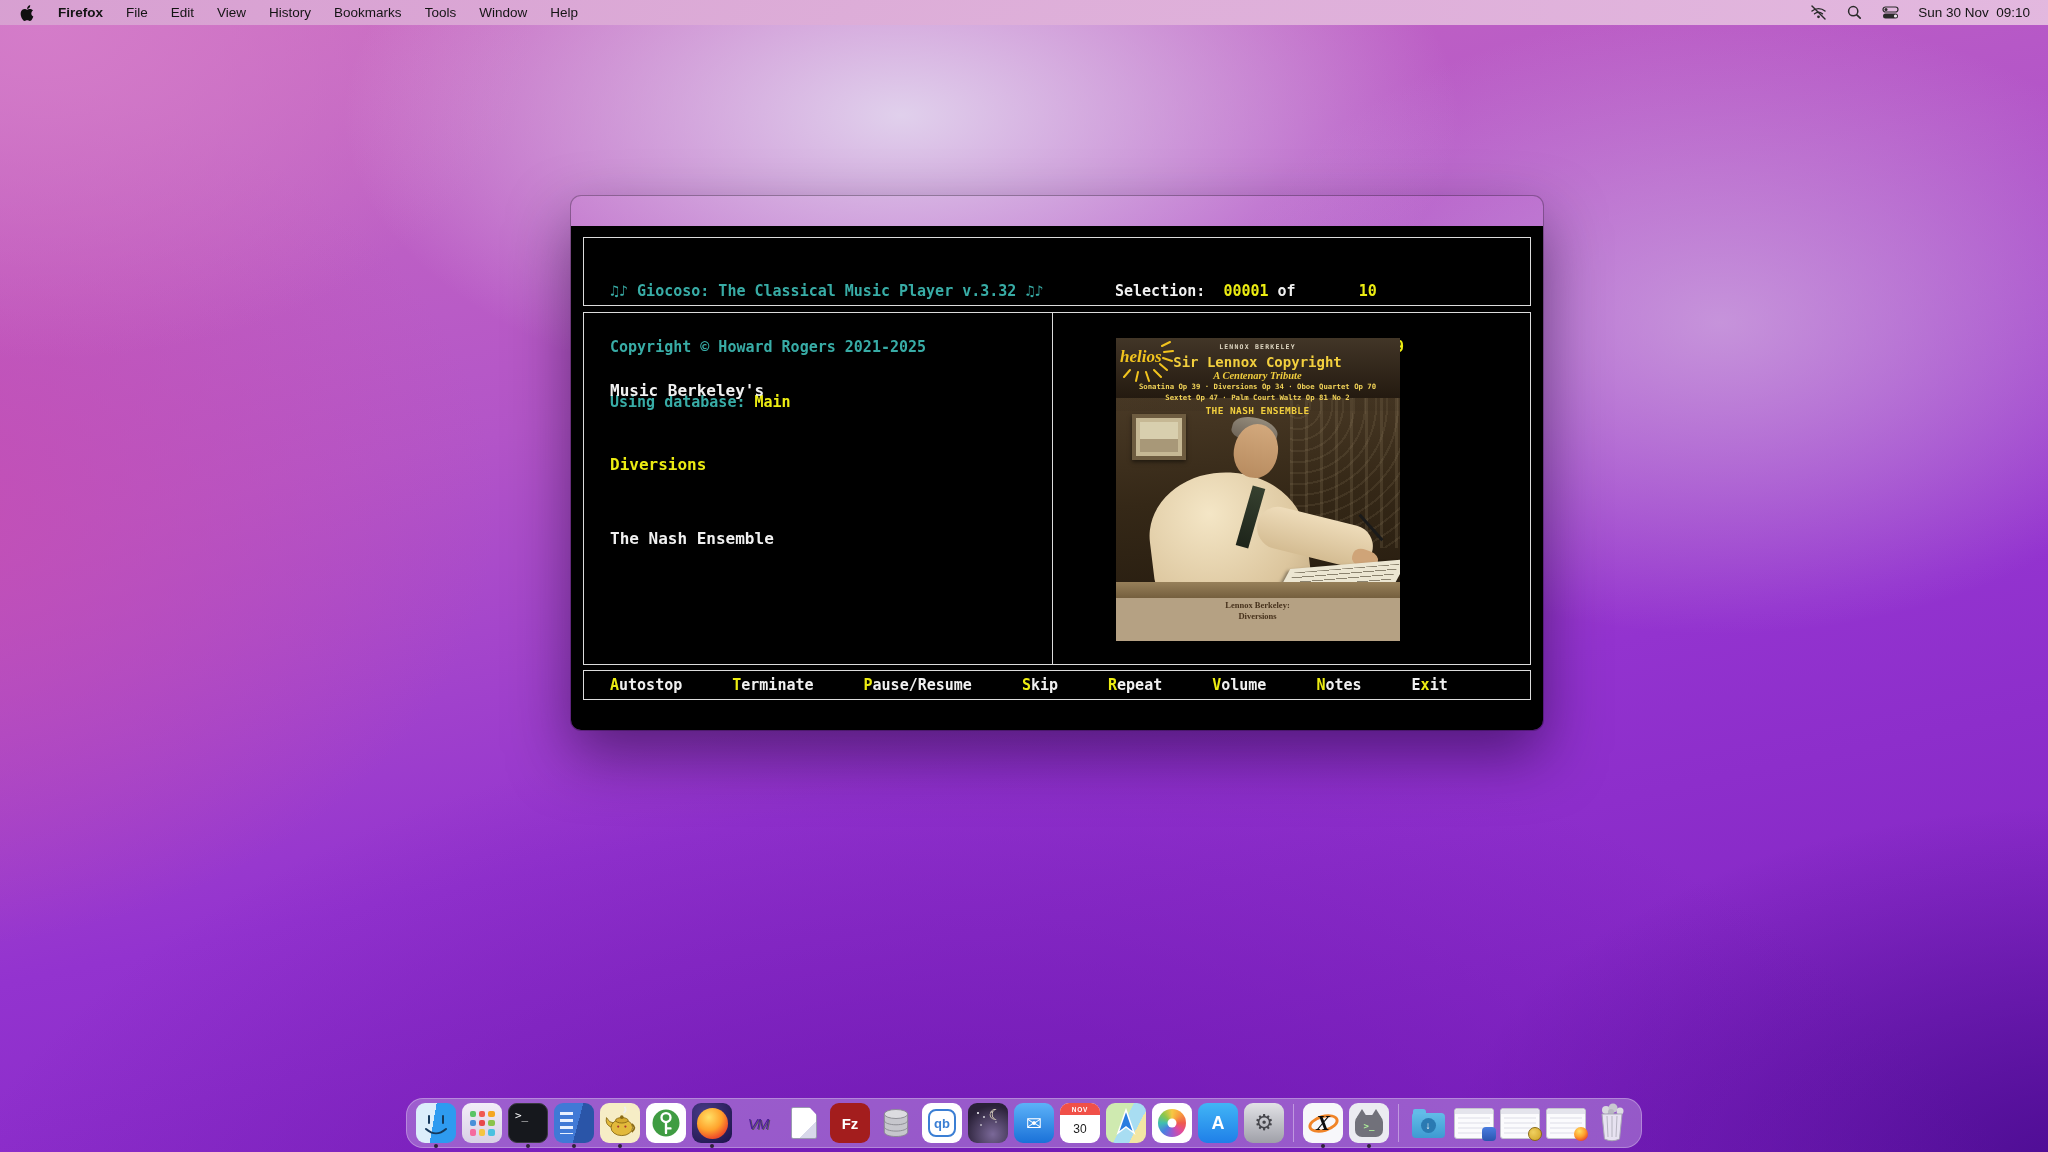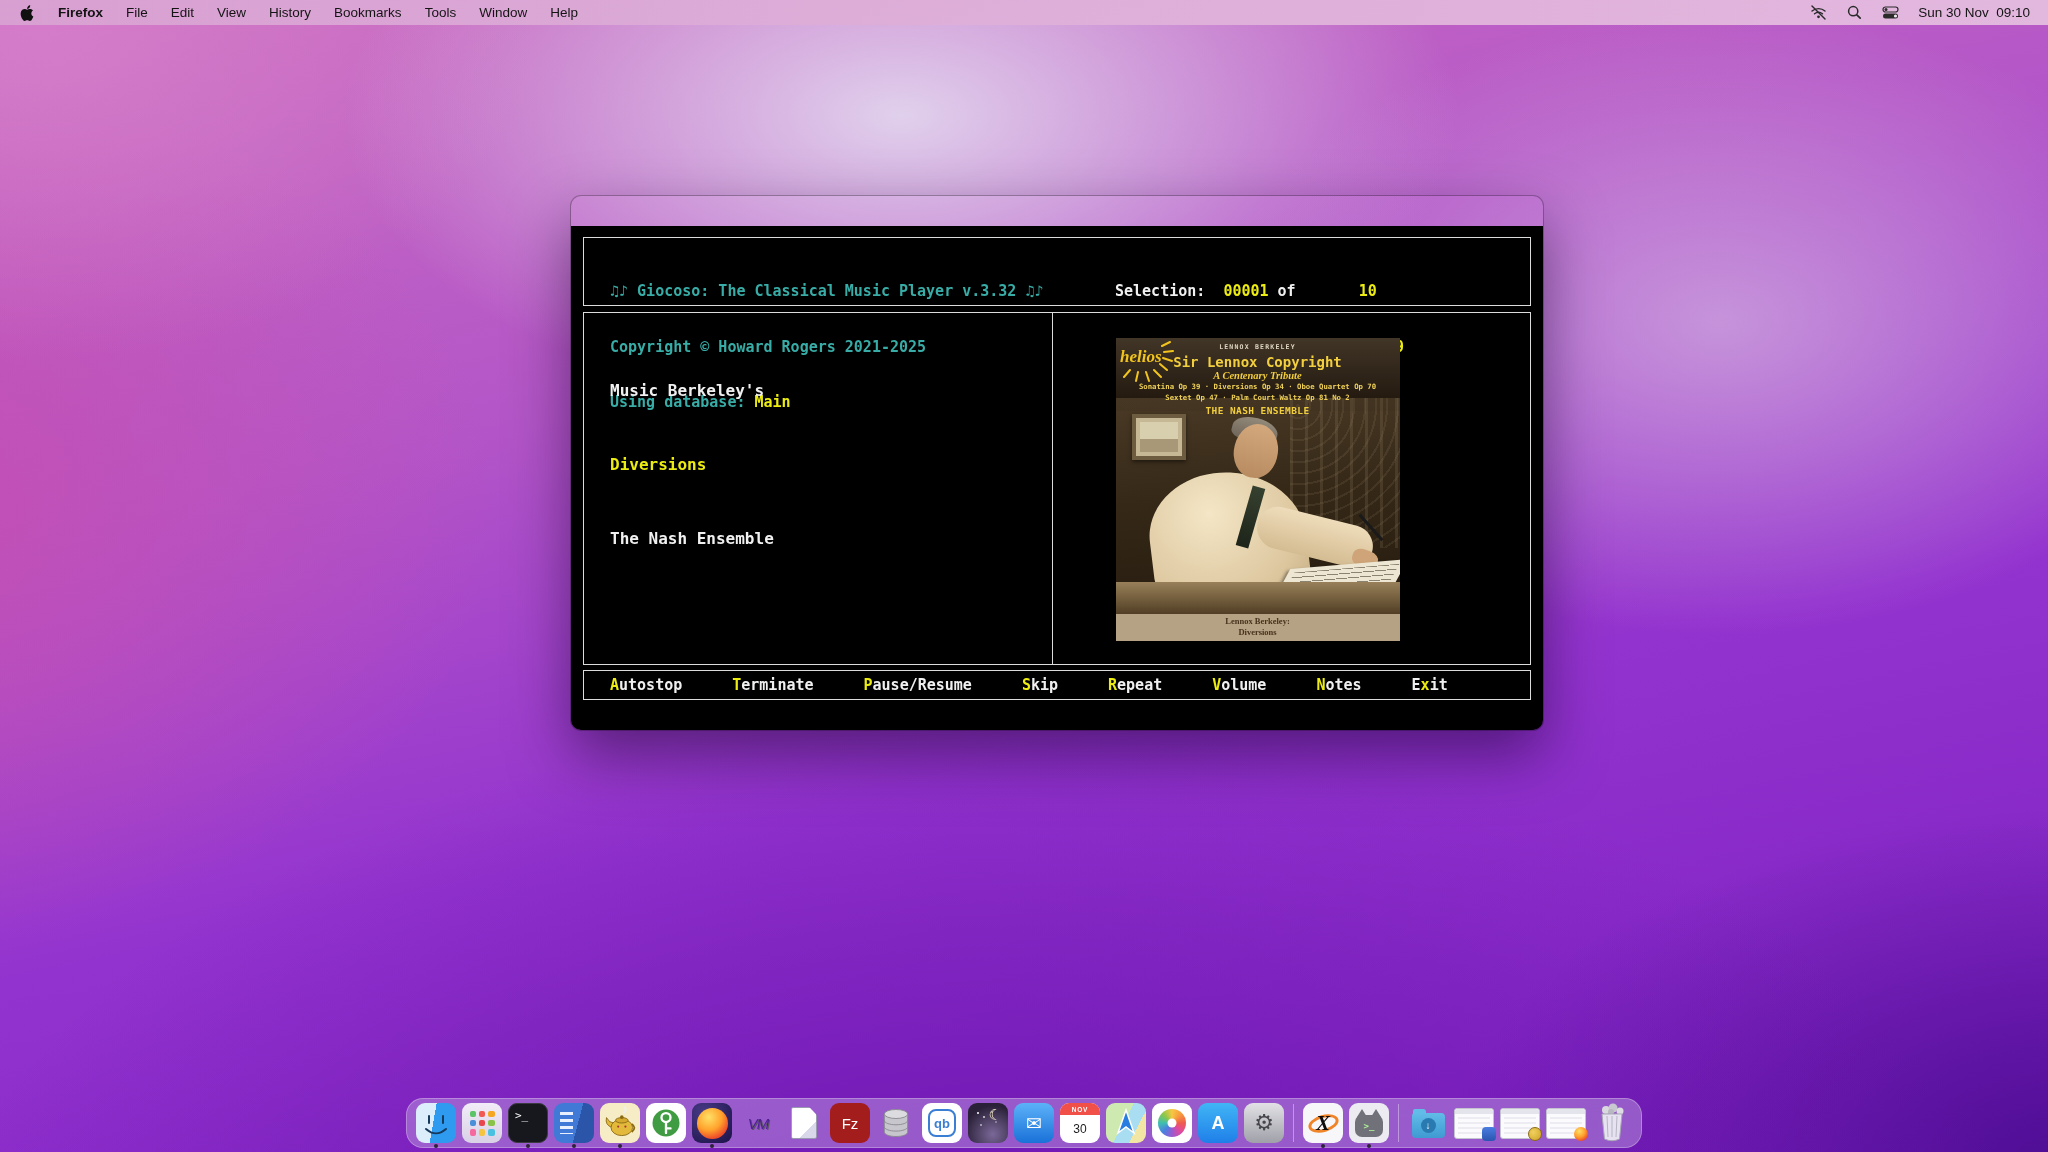--- a/index.html
+++ b/index.html
@@ -84,21 +84,21 @@
     background:linear-gradient(#eedcba,#d4bc92);border-radius:22px}
   .hand{position:absolute;left:236px;top:152px;width:26px;height:18px;transform:rotate(20deg);
     background:#cfa478;border-radius:40%}
   .pen{position:absolute;left:238px;top:128px;width:34px;height:3px;transform:rotate(48deg);background:#1a1a1a}
   .desk{position:absolute;left:0;bottom:0;width:100%;height:34px;
     background:linear-gradient(#97805a 0%,#7a6442 40%,#4c3a22 100%)}
   .sheet{position:absolute;right:4px;bottom:18px;width:112px;height:34px;transform:skewX(-32deg) rotate(-5deg);
     background:#ece6d2;box-shadow:-2px 2px 3px rgba(0,0,0,.4)}
   .sheet::after{content:"";position:absolute;inset:4px 6px;
     background:repeating-linear-gradient(rgba(60,50,30,.55) 0 1px,transparent 1px 5px)}
-  .al-caption{position:absolute;left:0;right:0;bottom:0;height:27px;background:#b5a183;z-index:3;
+  .al-caption{position:absolute;left:0;right:0;bottom:0;height:43px;background:#b5a183;z-index:3;
     text-align:center;font-family:"Liberation Serif",serif;font-weight:700;font-size:8.5px;
     color:#47321c;line-height:11px;padding-top:2px}
 
   
   .dock{position:absolute;left:50%;bottom:4px;transform:translateX(-50%);height:50px;
     display:flex;align-items:center;gap:6px;padding:0 9px;
     background:rgba(188,152,222,.5);border:1px solid rgba(255,255,255,.28);border-radius:17px}
   .di{width:40px;height:40px;position:relative;display:flex;align-items:center;justify-content:center;flex:none}
   .ric{width:40px;height:40px;border-radius:9px;position:relative;overflow:hidden;
     display:flex;align-items:center;justify-content:center}
@@ -121,21 +121,21 @@
   .i-teapot{background:#f6edc6}
   .i-keepass{background:#fff}
   .i-firefox{background:radial-gradient(circle at 30% 25%,#473a86,#1c1248)}
   .i-firefox::before{content:"";width:31px;height:31px;border-radius:50%;
     background:radial-gradient(circle at 38% 30%,#ffe066,#ffa22c 45%,#f0512a 72%,#c22e1f)}
   .i-vm{background:transparent;font-weight:400;font-style:italic;font-size:15px;color:#4c1d95;
     text-shadow:1px 1px 0 #55555b;letter-spacing:-1px}
   .i-lo{background:transparent}
   .lo-page{width:26px;height:32px;background:linear-gradient(135deg,#fff 70%,#d8d8ea 70%);
     border:1px solid #9a9ab0;border-radius:2px;clip-path:polygon(0 0,70% 0,100% 26%,100% 100%,0 100%)}
-  .i-fz{background:#a31d1d;color:#fff;font-weight:400;font-size:15px}
+  .i-fz{background:#a31d1d;color:#fff;font-weight:700;font-size:15px}
   .i-db{background:transparent}
   .i-qb{background:#fff}
   .qb-ring{width:28px;height:28px;border:2.5px solid #3b7fd4;border-radius:8px;color:#3b7fd4;
     font-weight:900;font-size:13px;display:flex;align-items:center;justify-content:center}
   .i-stellar{background:radial-gradient(circle at 62% 78%,#7a6898,#2a2138 72%);color:#ece0c2;font-size:15px}
   .i-stellar .moon{position:absolute;top:3px;right:6px}
   .i-stellar .stars{position:absolute;left:9px;top:9px;width:2px;height:2px;border-radius:50%;background:#fff;
     box-shadow:6px 4px 0 #ffffffcc,14px -1px 0 #ffffff99,3px 12px 0 #ffffff99,18px 9px 0 #ffffff66}
   .i-mail{background:linear-gradient(#5cb2f8,#1a71d8);color:#fff;font-size:19px}
   .i-cal{background:#fff;flex-direction:column;align-items:stretch}

